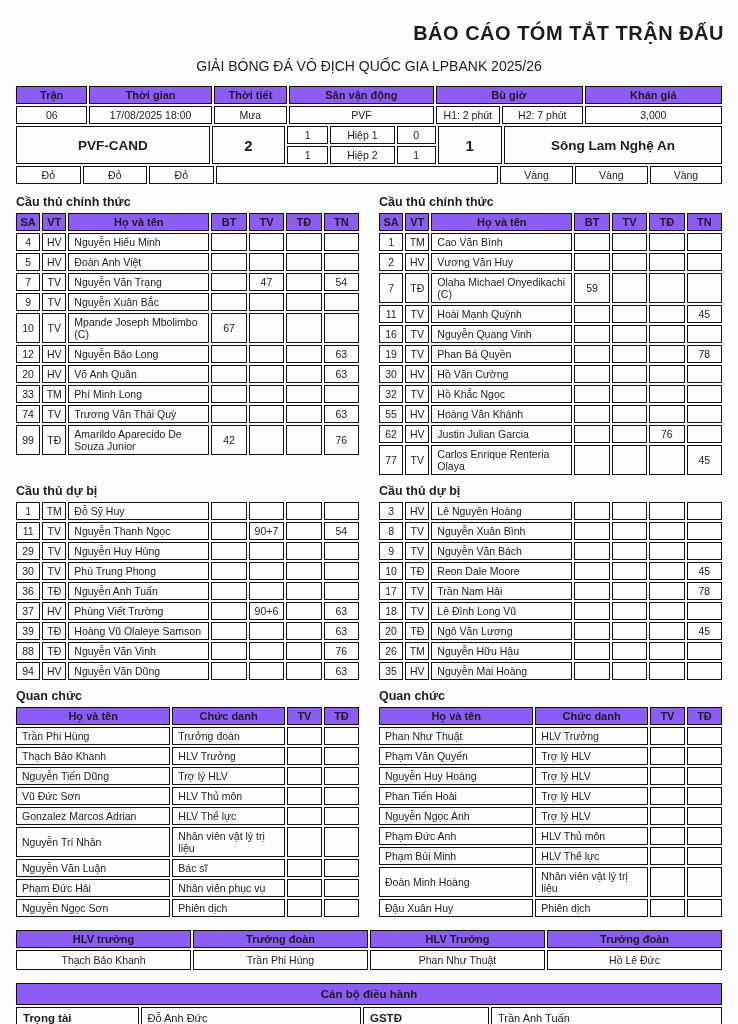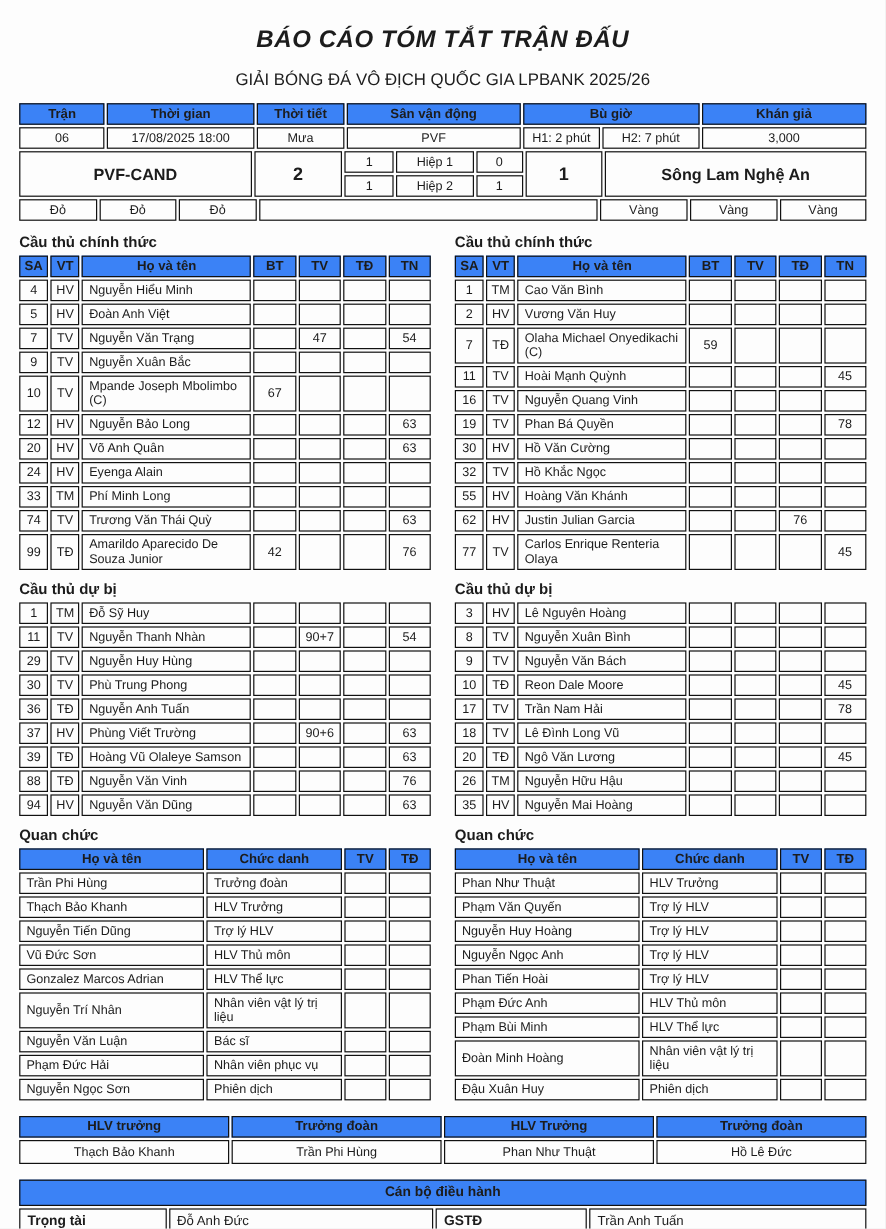--- a/index.html
+++ b/index.html
@@ -3,26 +3,26 @@
 <meta charset="utf-8">
 <style>
   * { box-sizing: border-box; }
   html,body { margin:0; padding:0; background:#e9e9e9; }
   .page {
     width:738px; height:1024px; margin:0 auto; background:#fdfdfd;
     font-family:"Liberation Sans", sans-serif; color:#1c1c1c;
     padding:8px 14px; overflow:hidden;
   }
   .company { font-size:10.5px; margin:2px 0 0 8px; }
-  .title { text-align:center; font-size:20px; font-weight:bold; margin:14px 0 0; letter-spacing:0.5px;font-style:italic; }
+  .title { text-align:right; font-size:20px; font-weight:bold; margin:14px 0 0; letter-spacing:0.5px; }
   .subtitle { text-align:center; font-size:14px; margin:13px 0 0; }
 
   table { border-collapse:separate; border-spacing:2px; width:100%; table-layout:fixed; }
   td,th { border:1px solid #111; font-size:10.5px; padding:2px 3px; text-align:center; vertical-align:middle; overflow:hidden; }
-  th { background:#3b82f6; font-weight:bold; font-size:11px; }
+  th { background:#8b5cf6; font-weight:bold; font-size:11px; }
   td.l { text-align:left; padding-left:5px; }
   td.blank { border:1px solid #111; }
 
   .match-block { margin-top:10px; }
   .match-block table { margin-top:-2px; }
   .match-block table:first-child { margin-top:0; }
   .score-team { font-weight:bold; font-size:13.5px; }
   .score-num { font-weight:bold; font-size:15px; }
 
   .two-col { display:grid; grid-template-columns:1fr 1fr; column-gap:16px; margin-top:2px; }
@@ -217,29 +217,20 @@
             <tr>
               <td>20</td>
               <td>HV</td>
               <td class="l">Võ Anh Quân</td>
               <td></td>
               <td></td>
               <td></td>
               <td>63</td>
             </tr>
 
-            <tr>
-              <td>24</td>
-              <td>HV</td>
-              <td class="l">Eyenga Alain</td>
-              <td></td>
-              <td></td>
-              <td></td>
-              <td></td>
-            </tr>
 
             <tr>
               <td>33</td>
               <td>TM</td>
               <td class="l">Phí Minh Long</td>
               <td></td>
               <td></td>
               <td></td>
               <td></td>
             </tr>
@@ -425,21 +416,21 @@
               <td class="l">Đỗ Sỹ Huy</td>
               <td></td>
               <td></td>
               <td></td>
               <td></td>
             </tr>
 
             <tr>
               <td>11</td>
               <td>TV</td>
-              <td class="l">Nguyễn Thanh Nhàn</td>
+              <td class="l">Nguyễn Thanh Ngọc</td>
               <td></td>
               <td>90+7</td>
               <td></td>
               <td>54</td>
             </tr>
 
             <tr>
               <td>29</td>
               <td>TV</td>
               <td class="l">Nguyễn Huy Hùng</td>
@@ -738,28 +729,28 @@
             </tr>
 
             <tr>
               <td class="l">Nguyễn Huy Hoàng</td>
               <td class="l">Trợ lý HLV</td>
               <td></td>
               <td></td>
             </tr>
 
             <tr>
+              <td class="l">Phan Tiến Hoài</td>
+              <td class="l">Trợ lý HLV</td>
+              <td></td>
+              <td></td>
+            </tr>
+
+            <tr>
               <td class="l">Nguyễn Ngọc Anh</td>
-              <td class="l">Trợ lý HLV</td>
-              <td></td>
-              <td></td>
-            </tr>
-
-            <tr>
-              <td class="l">Phan Tiến Hoài</td>
               <td class="l">Trợ lý HLV</td>
               <td></td>
               <td></td>
             </tr>
 
             <tr>
               <td class="l">Phạm Đức Anh</td>
               <td class="l">HLV Thủ môn</td>
               <td></td>
               <td></td>

